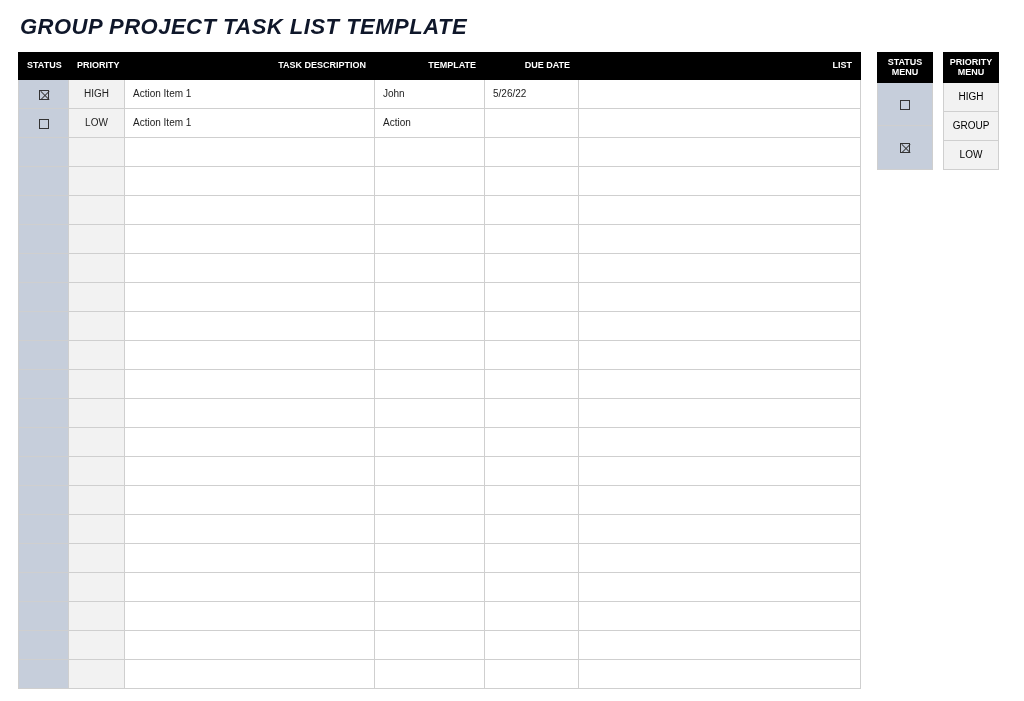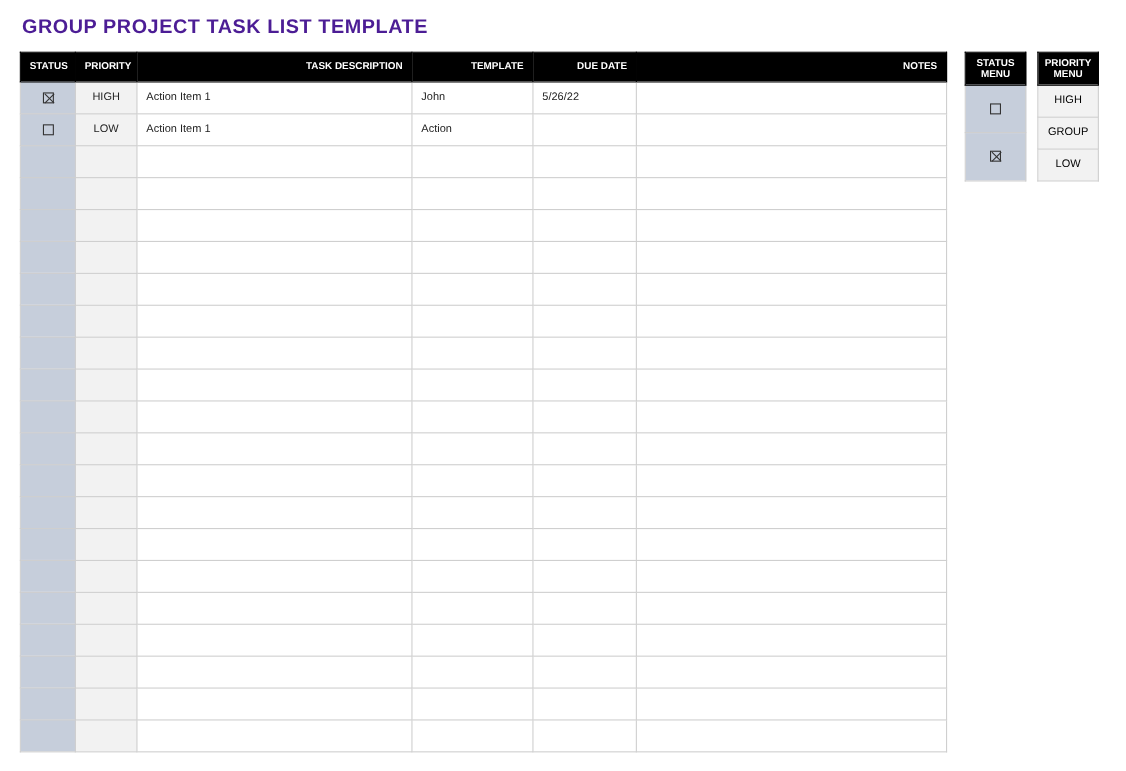--- a/index.html
+++ b/index.html
@@ -4,25 +4,26 @@
 <style>
   * { box-sizing: border-box; }
   body {
     margin: 0;
     padding: 14px 18px;
     font-family: Arial, Helvetica, sans-serif;
     background: #ffffff;
     width: 1024px;
   }
   .title {
-    font-size: 18px;
+    font-size: 22px;
     font-weight: 700;
-    color: #4c1d95;
+    color: #0f172a;
     letter-spacing: 0.5px;
     margin: 0 0 12px 2px;
+    font-style: italic;
   }
   .layout {
     display: flex;
     align-items: flex-start;
     gap: 16px;
   }
 
   
   table.main {
     border-collapse: collapse;
@@ -139,21 +140,21 @@
         <col class="col-due">
         <col class="col-notes">
     </colgroup>
     <thead>
       <tr>
         <th class="center">STATUS</th>
         <th class="center">PRIORITY</th>
         <th>TASK DESCRIPTION</th>
         <th>TEMPLATE</th>
         <th>DUE DATE</th>
-        <th>NOTES</th>
+        <th>LIST</th>
       </tr>
     </thead>
     <tbody id="main-body">
         <tr>
           <td class="status-cell"><span class="cb checked"></span></td>
           <td class="priority-cell">HIGH</td>
           <td>Action Item 1</td>
           <td>John</td>
           <td>5/26/22</td>
           <td></td>

